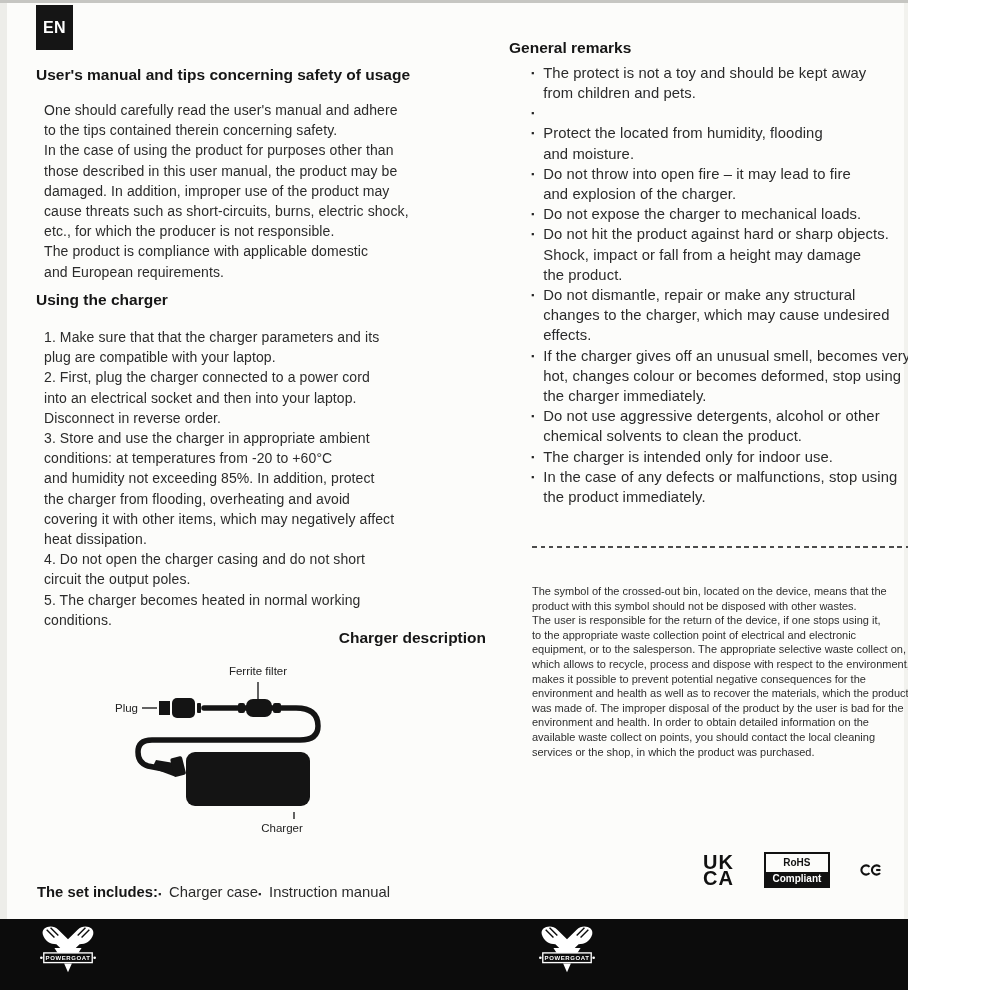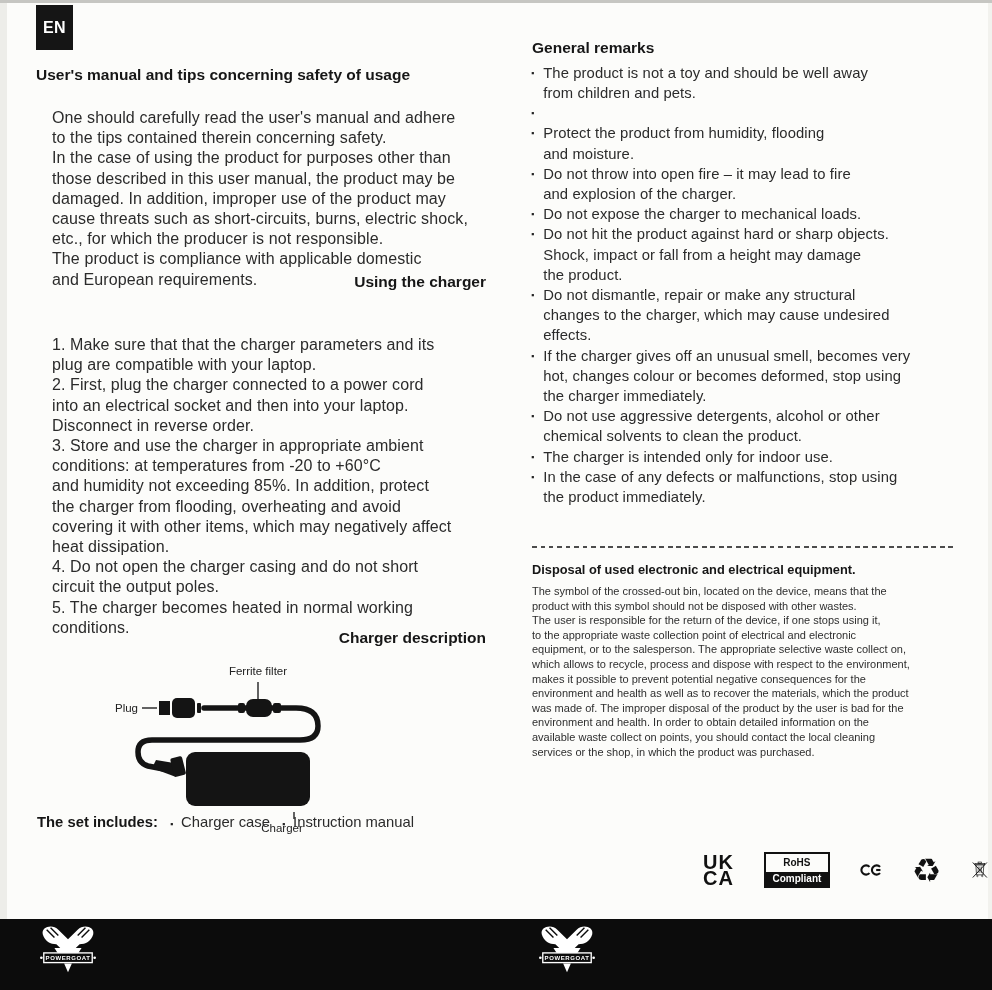--- a/index.html
+++ b/index.html
@@ -1,51 +1,51 @@
 <!DOCTYPE html>
 <html><head>
 <meta charset="utf-8">
 <style>
   html,body { margin:0; padding:0; background:#ffffff; }
   .page {
-    position:relative; width:992px; height:990px;
+    position:relative; width:908px; height:990px;
     background:#fcfcfa; overflow:hidden;
     font-family:"Liberation Sans", sans-serif; color:#2b2b2b;
   }
   .edge-top  { position:absolute; left:0; top:0; width:992px; height:3px; background:#c6c6c2; }
   .edge-left { position:absolute; left:0; top:3px; width:7px; height:916px; background:#edede9; }
   .edge-right{ position:absolute; right:0; top:3px; width:4px; height:916px; background:#f2f2ee; }
 
   .en-badge {
     position:absolute; left:36px; top:5px; width:37px; height:45px;
     background:#151515; color:#ffffff; font-weight:700; font-size:16px;
     display:flex; align-items:center; justify-content:center; letter-spacing:.5px;
   }
 
   .h-section { margin:0; font-weight:700; color:#161616; font-size:15.5px; line-height:18px; }
-  .body-text { margin:16px; font-size:16px; line-height:20.2px; white-space:pre-line; letter-spacing:.1px; }
+  .body-text { margin:8px; font-size:14px; line-height:20.2px; white-space:pre-line; letter-spacing:.1px; }
 
   .col-left-h1   { position:absolute; left:36px; top:66px;  width:450px; }
   .col-left-p1   { position:absolute; left:36px; top:92px;  width:455px; }
-  .col-left-h2   { position:absolute; left:36px; top:273px; width:450px;text-align:right; }
+  .col-left-h2   { position:absolute; left:36px; top:291px; width:450px; }
   .col-left-steps{ position:absolute; left:36px; top:319px; width:460px; }
   .col-left-h3   { position:absolute; left:36px; top:629px; width:450px;text-align:right; }
 
   .diagram { position:absolute; left:98px; top:655px; width:304px; height:195px; }
   .diagram text { font-family:"Liberation Sans", sans-serif; font-size:11.5px; fill:#222; }
 
   .set-row {
-    position:absolute; left:37px; top:814px; width:460px;
-    display:flex; align-items:flex-start; gap:12px; font-size:14.8px;
+    position:absolute; left:37px; top:884px; width:460px;
+    display:flex; align-items:flex-start; font-size:14.8px;
   }
   .set-label { font-weight:700; color:#161616; }
   .set-item { display:flex; align-items:baseline; gap:8px; }
   .sq { font-size:9px; color:#222; }
 
-  .col-right-h { position:absolute; left:532px; top:39px; width:445px; }
+  .col-right-h { position:absolute; left:509px; top:39px; width:445px; }
   .remarks {
     position:absolute; left:531px; top:63px; width:450px;
     list-style:none; margin:0; padding:0;
   }
   .remarks li { display:flex; gap:9px; font-size:14.8px; line-height:20.2px; }
   .remarks .sq { line-height:19px; padding-top:1px; }
   .remarks .li-text { white-space:pre-line; letter-spacing:.1px; }
 
   .dashed-sep {
     position:absolute; left:532px; top:546px; width:424px; height:2px;
@@ -145,29 +145,29 @@
     <span class="set-item">
       <span class="sq">▪</span>
       <span>Instruction manual</span>
     </span>
   </div>
 
   <h2 class="h-section col-right-h">General remarks</h2>
   <ul class="remarks">
     <li>
         <span class="sq">▪</span>
-        <span class="li-text">The product is not a toy and should be well away
+        <span class="li-text">The protect is not a toy and should be kept away
 from children and pets.</span>
       </li>
     <li>
         <span class="sq">▪</span>
       </li>
     <li>
         <span class="sq">▪</span>
-        <span class="li-text">Protect the product from humidity, flooding
+        <span class="li-text">Protect the located from humidity, flooding
 and moisture.</span>
       </li>
     <li>
         <span class="sq">▪</span>
         <span class="li-text">Do not throw into open fire – it may lead to fire
 and explosion of the charger.</span>
       </li>
     <li>
         <span class="sq">▪</span>
         <span class="li-text">Do not expose the charger to mechanical loads.</span>
@@ -200,21 +200,20 @@
         <span class="li-text">The charger is intended only for indoor use.</span>
       </li>
     <li>
         <span class="sq">▪</span>
         <span class="li-text">In the case of any defects or malfunctions, stop using
 the product immediately.</span>
       </li>
   </ul>
 
   <div class="dashed-sep"></div>
-  <h3 class="disposal-h">Disposal of used electronic and electrical equipment.</h3>
   <p class="disposal-p">The symbol of the crossed-out bin, located on the device, means that the
 product with this symbol should not be disposed with other wastes.
 The user is responsible for the return of the device, if one stops using it,
 to the appropriate waste collection point of electrical and electronic
 equipment, or to the salesperson. The appropriate selective waste collect on,
 which allows to recycle, process and dispose with respect to the environment,
 makes it possible to prevent potential negative consequences for the
 environment and health as well as to recover the materials, which the product
 was made of. The improper disposal of the product by the user is bad for the
 environment and health. In order to obtain detailed information on the

